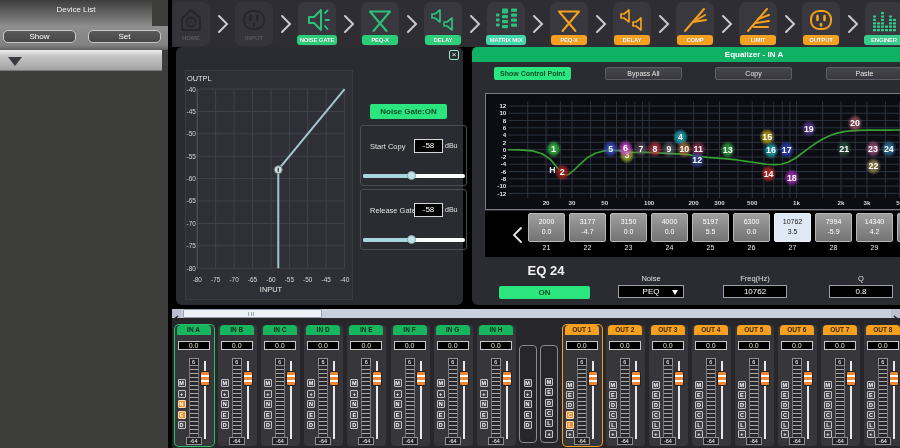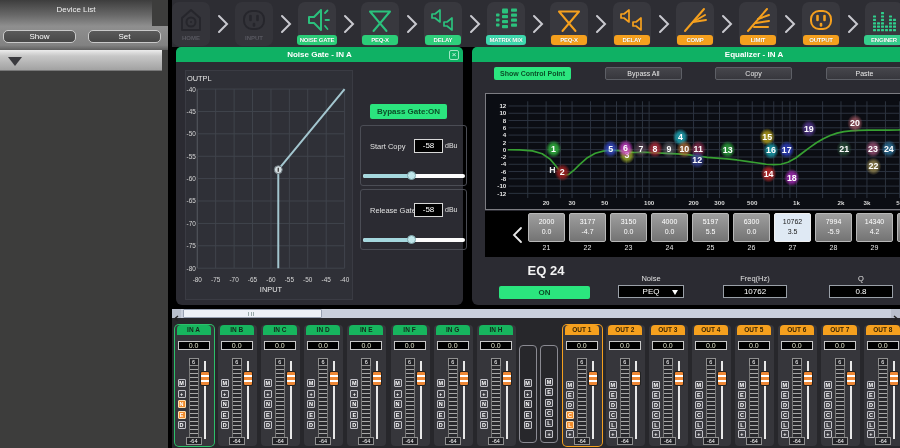--- a/index.html
+++ b/index.html
@@ -232,21 +232,20 @@
           <rect x="24" y="24.0" width="3" height="2.2" rx="0.5"></rect>
           <rect x="24" y="20.6" width="3" height="2.2" rx="0.5"></rect>
           <rect x="24" y="17.2" width="3" height="2.2" rx="0.5"></rect>
           <rect x="24" y="13.8" width="3" height="2.2" rx="0.5"></rect>
         </g>
       </svg>
 <div class="abs badge" style="left:-1px;width:40px;background:#36ce8d">ENGINER</div>
 </div>
 </div>
 <div class="abs panel" id="ngpanel">
-<div class="abs ptitle" style="width:287px;">Noise Gate - IN A</div>
 <div class="abs xbtn" style="right:4px;">×</div>
 <svg class="abs" style="left:9px;top:23px;background:#2f3037;border:1px solid #3a3b43" width="168" height="230" viewBox="0 0 168 230">
       <line x1="11.4" y1="17.9" x2="11.4" y2="199.2" stroke="#565a62" stroke-width="1"></line>
       <line x1="30.0" y1="17.9" x2="30.0" y2="199.2" stroke="#40444c" stroke-width="1"></line>
       <line x1="48.7" y1="17.9" x2="48.7" y2="199.2" stroke="#40444c" stroke-width="1"></line>
       <line x1="67.3" y1="17.9" x2="67.3" y2="199.2" stroke="#40444c" stroke-width="1"></line>
       <line x1="86.0" y1="17.9" x2="86.0" y2="199.2" stroke="#40444c" stroke-width="1"></line>
       <line x1="104.6" y1="17.9" x2="104.6" y2="199.2" stroke="#40444c" stroke-width="1"></line>
       <line x1="123.2" y1="17.9" x2="123.2" y2="199.2" stroke="#40444c" stroke-width="1"></line>
       <line x1="141.9" y1="17.9" x2="141.9" y2="199.2" stroke="#40444c" stroke-width="1"></line>
@@ -277,21 +276,21 @@
       <text x="86.0" y="213" font-size="6.5" fill="#d8d8d8" text-anchor="middle">-60</text>
       <text x="104.6" y="213" font-size="6.5" fill="#d8d8d8" text-anchor="middle">-55</text>
       <text x="123.2" y="213" font-size="6.5" fill="#d8d8d8" text-anchor="middle">-50</text>
       <text x="141.9" y="213" font-size="6.5" fill="#d8d8d8" text-anchor="middle">-45</text>
       <text x="160.5" y="213" font-size="6.5" fill="#d8d8d8" text-anchor="middle">-40</text>
       <text x="86" y="223" font-size="7.5" fill="#e8e8e8" text-anchor="middle">INPUT</text>
       <path d="M93.4 199.2 L93.4 99.5 L160.5 17.9" fill="none" stroke="#a3c6cf" stroke-width="2"></path>
       <circle cx="93.4" cy="99.5" r="4" fill="#d4dee2" stroke="#6a767c"></circle>
       <line x1="93.4" y1="97.5" x2="93.4" y2="101.5" stroke="#444" stroke-width="1.4"></line>
     </svg>
-<div class="abs grn" style="left:194px;top:57px;width:77px;height:15px;font-size:8px;line-height:15px;">Bypass Gate:ON</div>
+<div class="abs grn" style="left:194px;top:57px;width:77px;height:15px;font-size:8px;line-height:15px;">Noise Gate:ON</div>
 <div class="abs grp" style="left:184px;top:78px;width:107px;height:61px;">
 <div class="abs" style="left:9px;top:16px;font-size:7.5px;color:#e0e0e0;">Start Copy</div>
 <div class="abs vbox" style="left:53px;top:13px;width:29px;height:14px;line-height:12px;">-58</div>
 <div class="abs" style="left:84px;top:16px;font-size:7px;color:#e0e0e0;">dBu</div>
 <div class="abs slider" style="left:2px;top:48px;width:102px;"></div>
 <div class="abs sfill" style="left:2px;top:48px;width:50px;"></div>
 <div class="abs sthumb" style="left:46px;top:45px;"></div>
 </div>
 <div class="abs grp" style="left:184px;top:142px;width:107px;height:61px;">
 <div class="abs" style="left:9px;top:16px;font-size:7.5px;color:#e0e0e0;">Release Gate</div>

